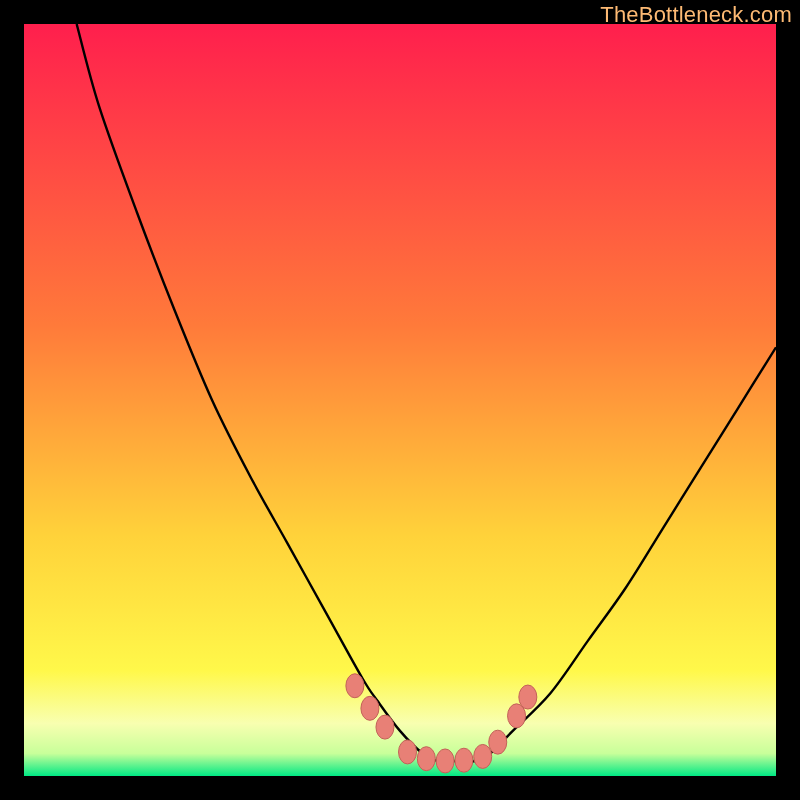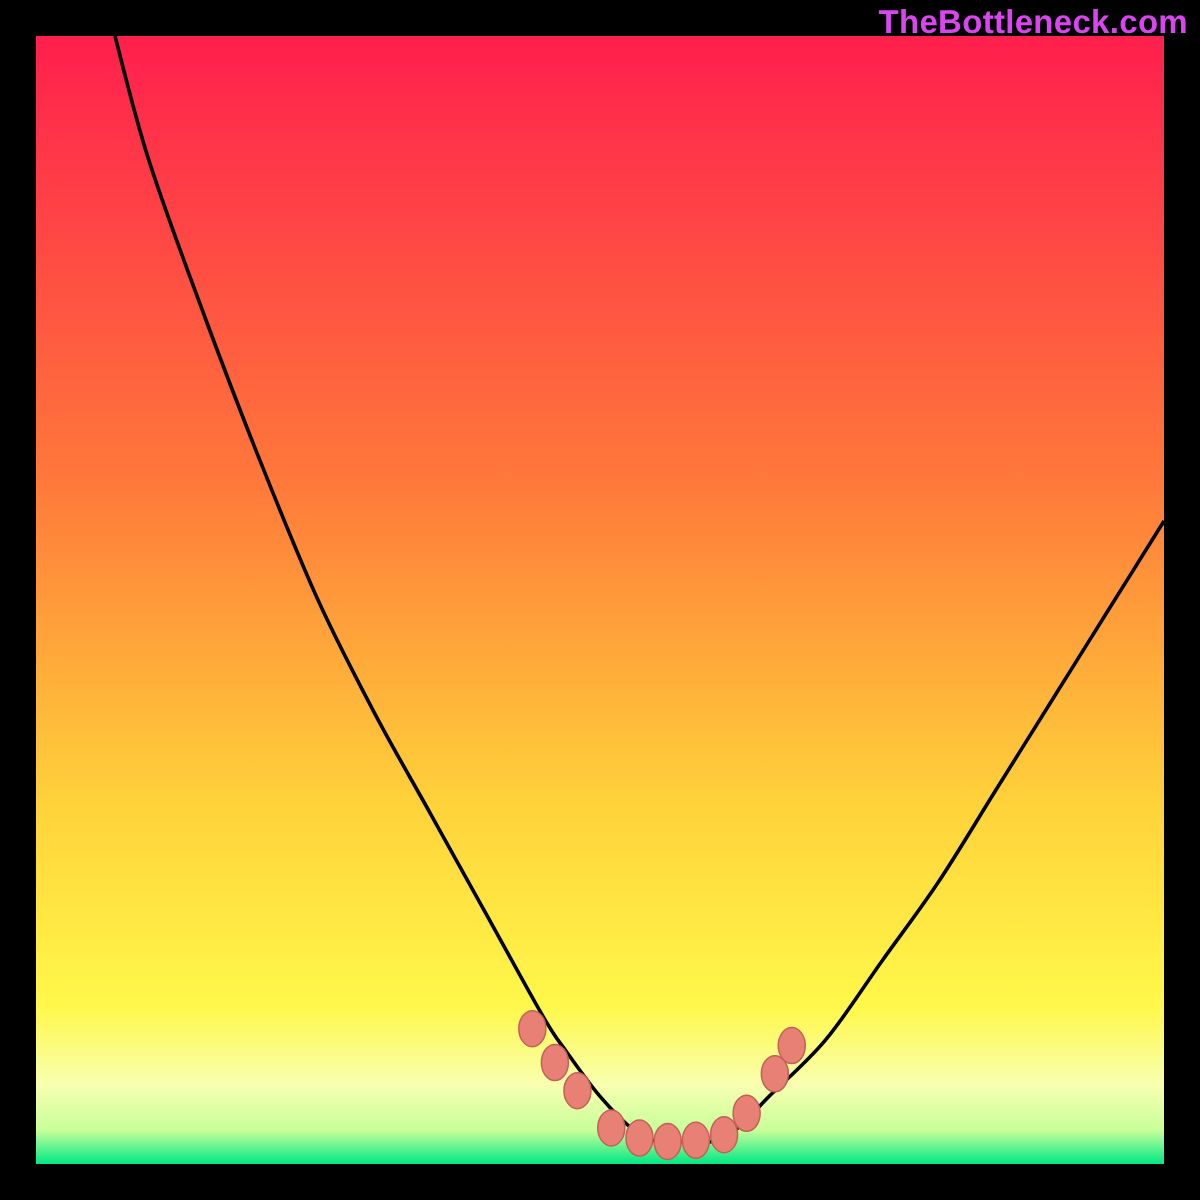--- a/index.html
+++ b/index.html
@@ -31,22 +31,22 @@
     left: 0;
     top: 0;
     width: 100%;
     height: 100%;
   }
   .watermark {
     position: absolute;
     top: 2px;
     right: 8px;
     font-size: 22px;
-    color: #d946ef;
-    font-weight: 700;
+    color: #fdba74;
+    font-weight: 400;
     letter-spacing: 0.2px;
   }
 </style>
 </head>
 <body>
 
 <div class="plot-area">
   <svg class="gradient" viewBox="0 0 752 752" preserveAspectRatio="none">
       <defs>
         <linearGradient id="bg-grad" x1="0" y1="0" x2="0" y2="1">

